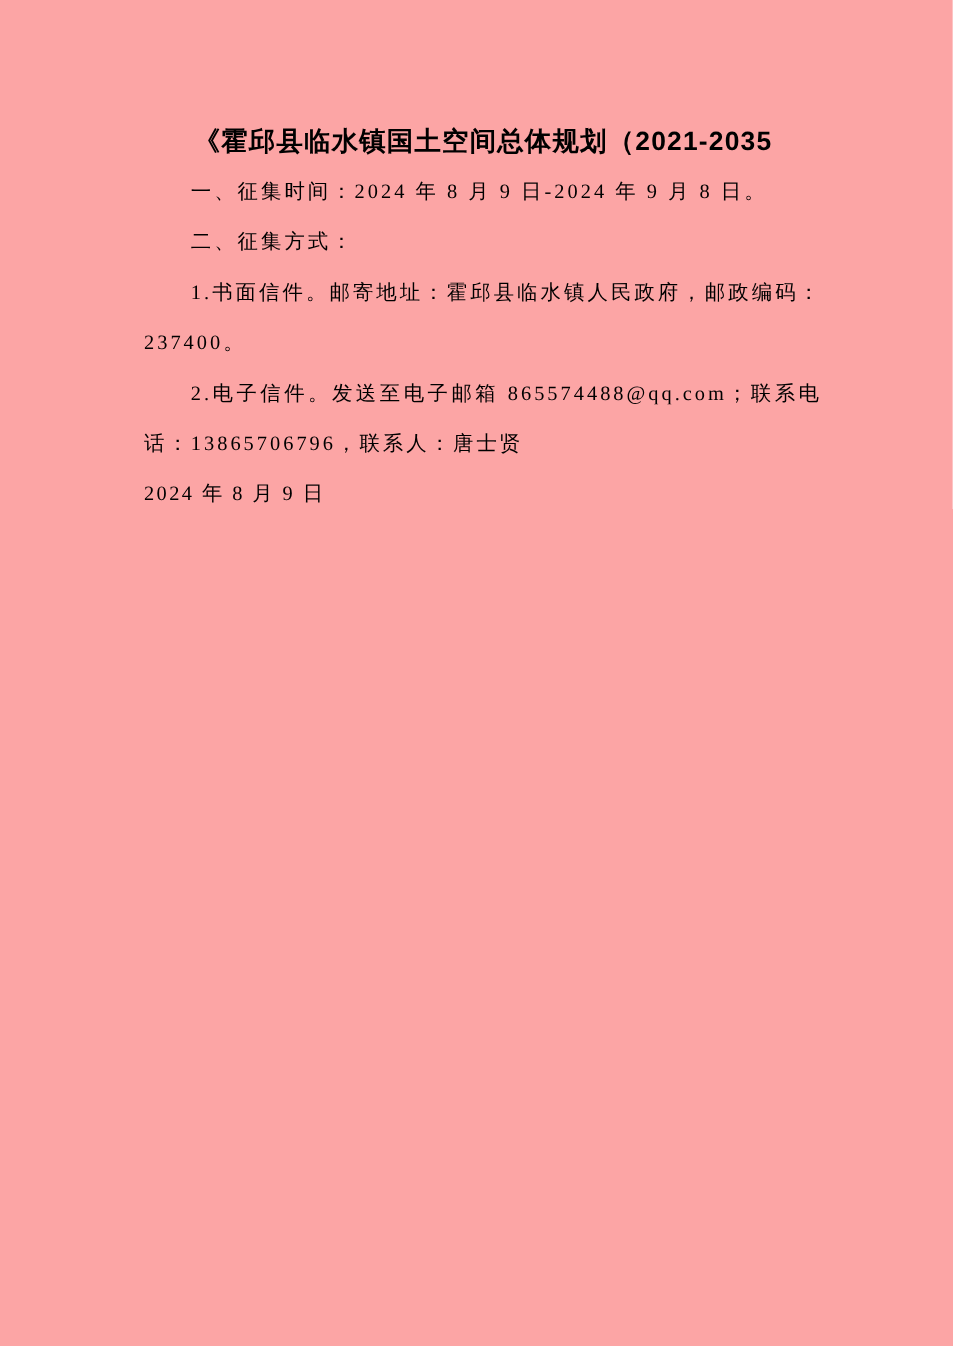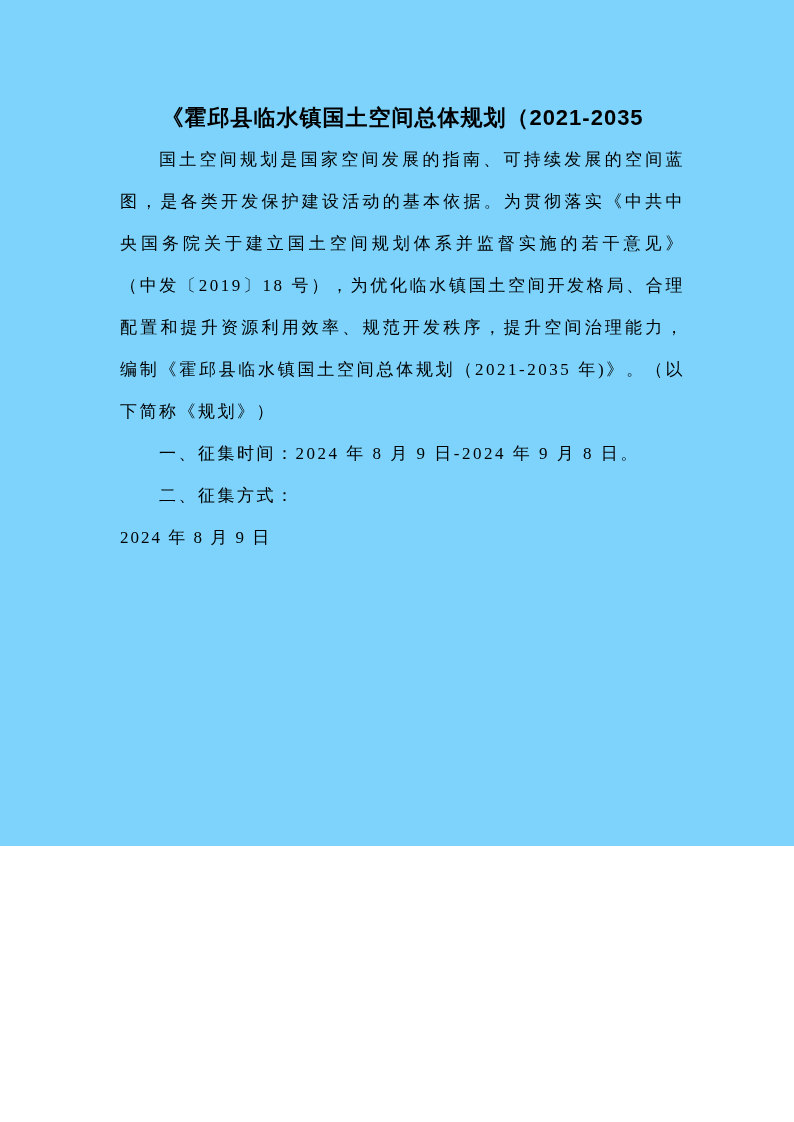--- a/index.html
+++ b/index.html
@@ -3,24 +3,24 @@
 <meta charset="utf-8">
 <style>
   html, body {
     margin: 0;
     padding: 0;
     background: #ffffff;
   }
   .page {
     position: relative;
     width: 794px;
-    height: 846px;
+    height: 1122px;
     box-sizing: border-box;
     margin: 0 auto;
-    background: #7dd3fc;
+    background: #fca5a5;
     color: #000000;
     padding: 97px 109px 0 120px;
     font-family: "Liberation Serif", "DejaVu Serif", serif;
     overflow: hidden;
   }
   .doc-title {
     margin: 0;
     font-family: "Liberation Sans", "DejaVu Sans", sans-serif;
     font-weight: 700;
     font-size: 22px;
@@ -51,25 +51,26 @@
 </style>
 </head>
 <body>
 
 <div class="page">
 
   <h1 class="doc-title">
     <span class="title-line">《霍邱县临水镇国土空间总体规划（2021-2035</span>
   </h1>
 
-  <p class="para indent">国土空间规划是国家空间发展的指南、可持续发展的空间蓝图，是各类开发保护建设活动的基本依据。为贯彻落实《中共中央国务院关于建立国土空间规划体系并监督实施的若干意见》（中发〔2019〕18 号），为优化临水镇国土空间开发格局、合理配置和提升资源利用效率、规范开发秩序，提升空间治理能力，编制《霍邱县临水镇国土空间总体规划（2021-2035 年)》。（以下简称《规划》）</p>
 
 
   <p class="para indent">一、征集时间：2024 年 8 月 9 日-2024 年 9 月 8 日。</p>
 
   <p class="para indent">二、征集方式：</p>
 
+  <p class="para indent">1.书面信件。邮寄地址：霍邱县临水镇人民政府，邮政编码：237400。</p>
 
+  <p class="para indent">2.电子信件。发送至电子邮箱 865574488@qq.com；联系电话：13865706796，联系人：唐士贤</p>
 
 
   <p class="para date-line">2024 年 8 月 9 日</p>
 
 </div>
 
 </body></html>

